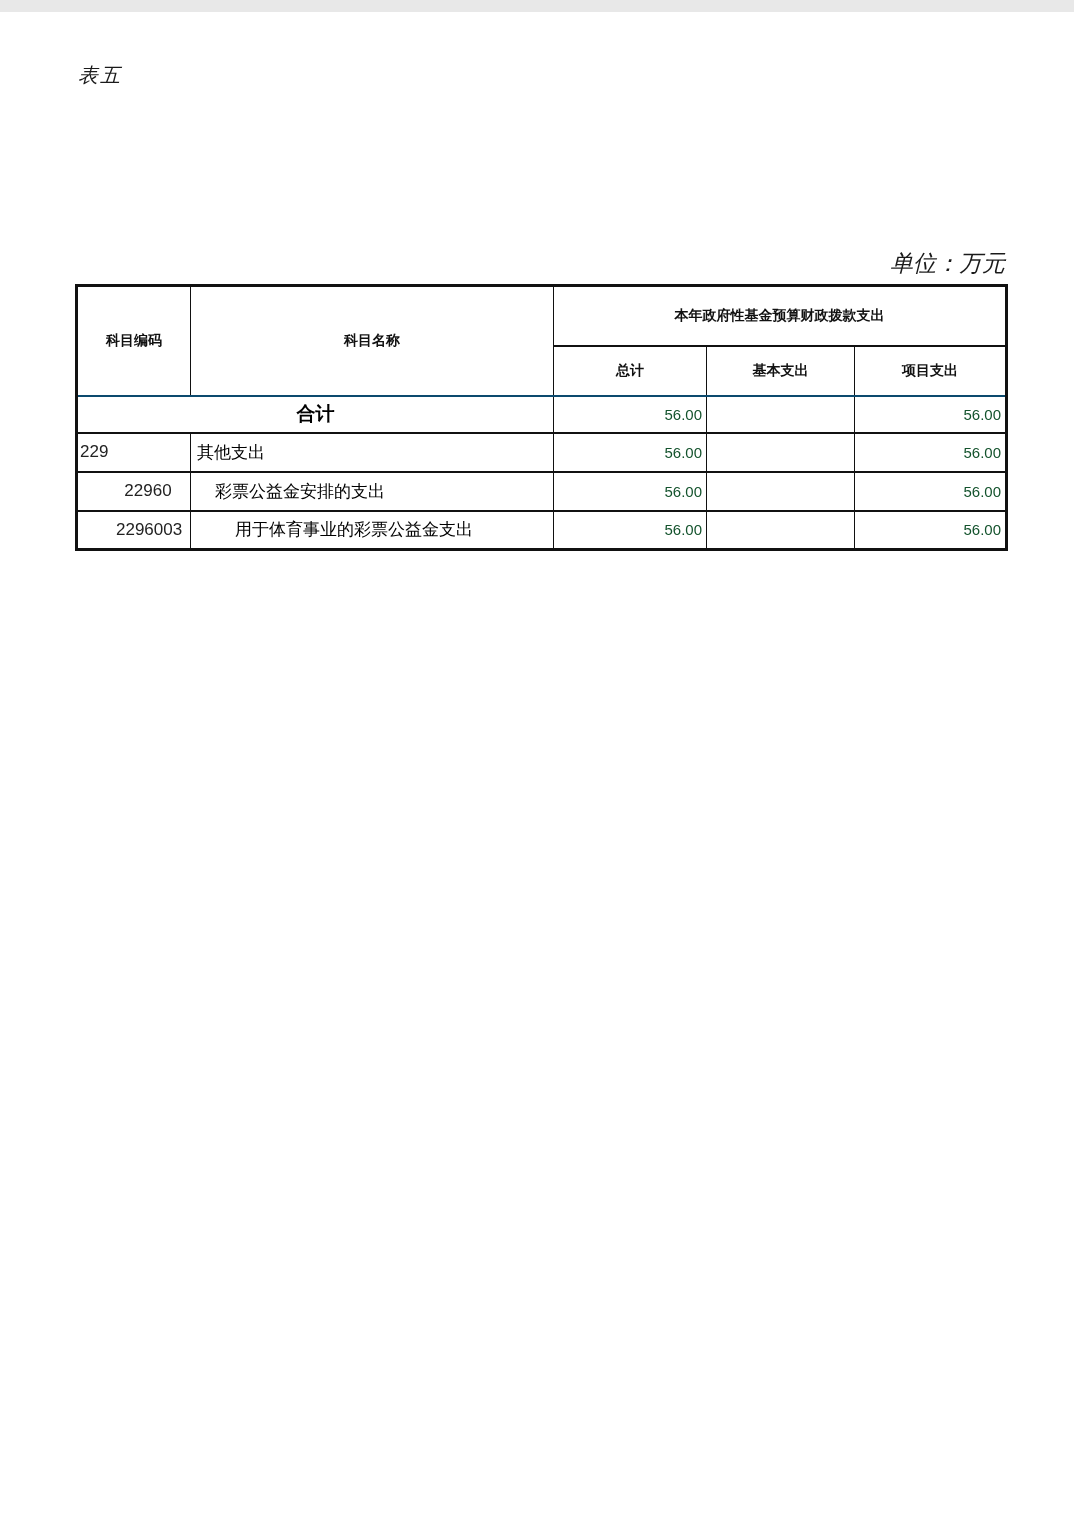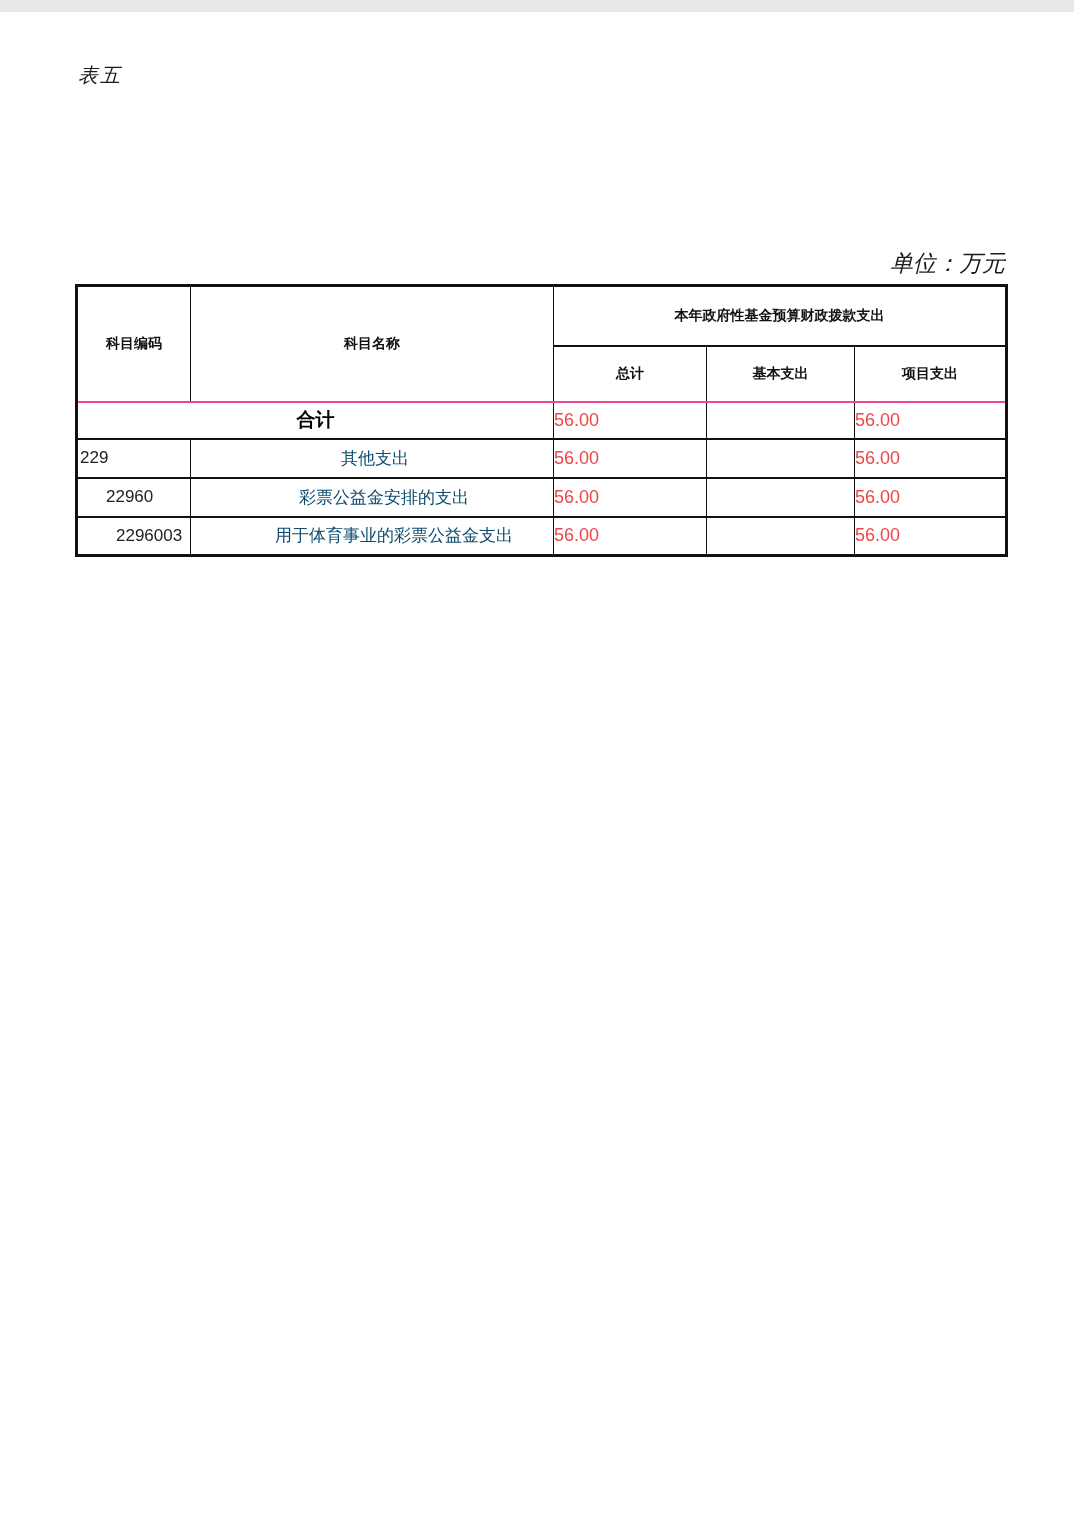--- a/index.html
+++ b/index.html
@@ -65,53 +65,54 @@
   
   .budget-table thead th {
     font-family: "Liberation Sans", sans-serif;
     font-weight: 600;
     font-size: 14px;
     text-align: center;
     color: #111;
   }
   .budget-table thead { border-bottom: 2px solid #111; }
   th.h-group { height: 60px; border-bottom: 2px solid #111; }
-  tr.h-sub th { height: 56px; }
+  tr.h-sub th { height: 50px; }
   
-  .budget-table tbody td { border-top: 2px solid #ec4899; border-bottom: 2px solid #111; }
+  .budget-table tbody td { border-top: 2px solid #0c4a6e; border-bottom: 2px solid #111; }
   tr.row-total td { height: 37px; }
   tr.row-data td { height: 39px; }
   td.cell-total-name {
     text-align: center;
     font-family: "Liberation Serif", serif;
     font-weight: bold;
     font-size: 19px;
   }
   td.cell-code {
     font-family: "Liberation Sans", sans-serif;
     font-size: 17px;
     color: #222;
     text-align: left;
   }
   td.cell-name {
     font-family: "Liberation Serif", serif;
     font-size: 17px;
-    color: #0c4a6e;
-    text-align: center;
+    color: #000000;
+    text-align: left;
   }
   td.cell-num {
     font-family: "Liberation Sans", sans-serif;
-    font-size: 18px;
-    color: #ef4444;
+    font-size: 15px;
+    color: #14532d;
+    text-align: right;
     padding-right: 4px;
   }
   
   tr.lvl-1 td.cell-code { padding-left: 2px; }
   tr.lvl-1 td.cell-name { padding-left: 6px; }
-  tr.lvl-2 td.cell-code { padding-left: 28px; }
+  tr.lvl-2 td.cell-code { padding-left: 28px; text-align: center; }
   tr.lvl-2 td.cell-name { padding-left: 24px; }
   tr.lvl-3 td.cell-code { padding-left: 38px; }
   tr.lvl-3 td.cell-name { padding-left: 44px; }
 </style>
 </head>
 <body>
 
 <div class="page">
 
   <div class="sheet-tag">表五</div>

